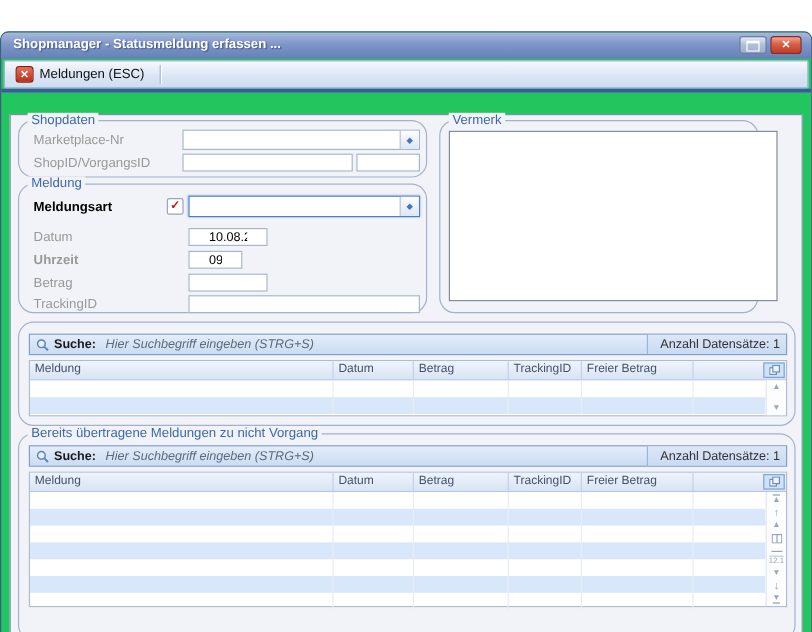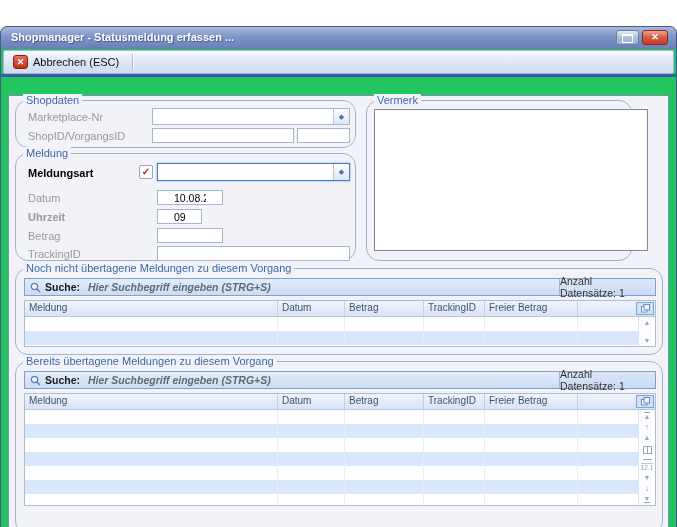--- a/index.html
+++ b/index.html
@@ -50,23 +50,23 @@
   .req{position:absolute;width:14px;height:14px;background:#fff;border:1px solid #9aa4b2;border-radius:2px;
     color:#cc1111;font-size:10px;font-weight:bold;text-align:center;line-height:12px;box-sizing:border-box;}
   .vermerk-area{position:absolute;left:7px;top:8px;width:274px;height:142px;border:1px solid #838b96;
     background:#fff;resize:none;font-family:inherit;font-size:11px;box-sizing:border-box;outline:none;}
   
   .searchbar{position:absolute;left:8px;top:9px;width:632px;height:18px;box-sizing:border-box;
     border:1px solid #7ea2ce;background:linear-gradient(#e3edfa,#cbdcf2);display:flex;align-items:center;}
   .search-icon-wrap{padding:0 4px 0 5px;display:flex;align-items:center;}
   .search-label{font-weight:bold;font-size:10.5px;color:#1a1a1a;margin-right:6px;}
   .search-input{flex:1;border:none;background:transparent;font-style:italic;color:#555;font-size:10.5px;
-    outline:none;font-family:inherit;min-width:0;font-weight:bold;}
+    outline:none;font-family:inherit;min-width:0;}
   .search-input::placeholder{color:#5f6b7a;font-style:italic;}
-  .search-count{width:96px;border-left:1px solid #9cb6da;align-self:stretch;display:flex;align-items:center;
+  .search-count{width:116px;border-left:1px solid #9cb6da;align-self:stretch;display:flex;align-items:center;
     justify-content:flex-end;padding-right:5px;font-size:10.5px;color:#333;
     background:linear-gradient(#dbe7f7,#c9daf1);box-sizing:border-box;}
   
   .grid{position:absolute;left:8px;top:31px;width:632px;box-sizing:border-box;border:1px solid #aebdd4;
     background:#fff;display:flex;flex-direction:column;}
   .g-pend .grid{height:47px;}
   .g-trans .grid{height:113px;}
   .ghead{display:flex;height:15px;background:linear-gradient(#eef4fc,#d8e4f4);border-bottom:1px solid #b7c7dd;
     font-size:10px;color:#42526b;flex:0 0 15px;}
   .ghead .cell{padding:1px 0 0 4px;border-right:1px solid #c2d2e6;box-sizing:border-box;white-space:nowrap;overflow:hidden;}
@@ -99,21 +99,21 @@
       <span class="restore-glyph"></span>
     </span>
     <span class="win-btn btn-close">
       <span>✕</span>
     </span>
   </div>
 
   <div class="toolbar">
     <div class="tb-btn">
       <span class="cancel-icon">✕</span>
-      <span>Abbrechen (ESC)</span>
+      <span>Meldungen (ESC)</span>
     </div>
     <span class="tb-sep"></span>
   </div>
   <div class="navy-line"></div>
 
 
   <div class="panel">
 
     <div class="group g-shop">
       <span class="legend">Shopdaten</span>
@@ -148,21 +148,20 @@
       <span class="lbl" style="left:12px;top:94px;">TrackingID</span>
       <input class="txt" style="left: 141px; top: 92px; width: 193px; height: 15px;" value="">
     </div>
 
     <div class="group g-verm">
       <span class="legend">Vermerk</span>
       <textarea class="vermerk-area" style=""></textarea>
     </div>
 
     <div class="group g-pend">
-      <span class="legend">Noch nicht übertagene Meldungen zu diesem Vorgang</span>
       <div class="searchbar">
         <span class="search-icon-wrap">
           <svg width="11" height="11" viewBox="0 0 11 11">
             <circle cx="4.5" cy="4.5" r="3.2" fill="#e8f0fa" stroke="#5b82b8" stroke-width="1.2"></circle>
             <line x1="7" y1="7" x2="10" y2="10" stroke="#5b82b8" stroke-width="1.5"></line>
           </svg>
         </span>
         <span class="search-label">Suche:</span>
         <input class="search-input" placeholder="Hier Suchbegriff eingeben (STRG+S)" style="">
         <span class="search-count">Anzahl Datensätze: 1</span>
@@ -203,21 +202,21 @@
           </div>
           <div class="gutter">
             <span class="tri">▲</span>
             <span class="tri">▼</span>
           </div>
         </div>
       </div>
     </div>
 
     <div class="group g-trans">
-      <span class="legend">Bereits übertagene Meldungen zu diesem Vorgang</span>
+      <span class="legend">Bereits übertragene Meldungen zu nicht Vorgang</span>
       <div class="searchbar">
         <span class="search-icon-wrap">
           <svg width="11" height="11" viewBox="0 0 11 11">
             <circle cx="4.5" cy="4.5" r="3.2" fill="#e8f0fa" stroke="#5b82b8" stroke-width="1.2"></circle>
             <line x1="7" y1="7" x2="10" y2="10" stroke="#5b82b8" stroke-width="1.5"></line>
           </svg>
         </span>
         <span class="search-label">Suche:</span>
         <input class="search-input" placeholder="Hier Suchbegriff eingeben (STRG+S)" style="">
         <span class="search-count">Anzahl Datensätze: 1</span>

